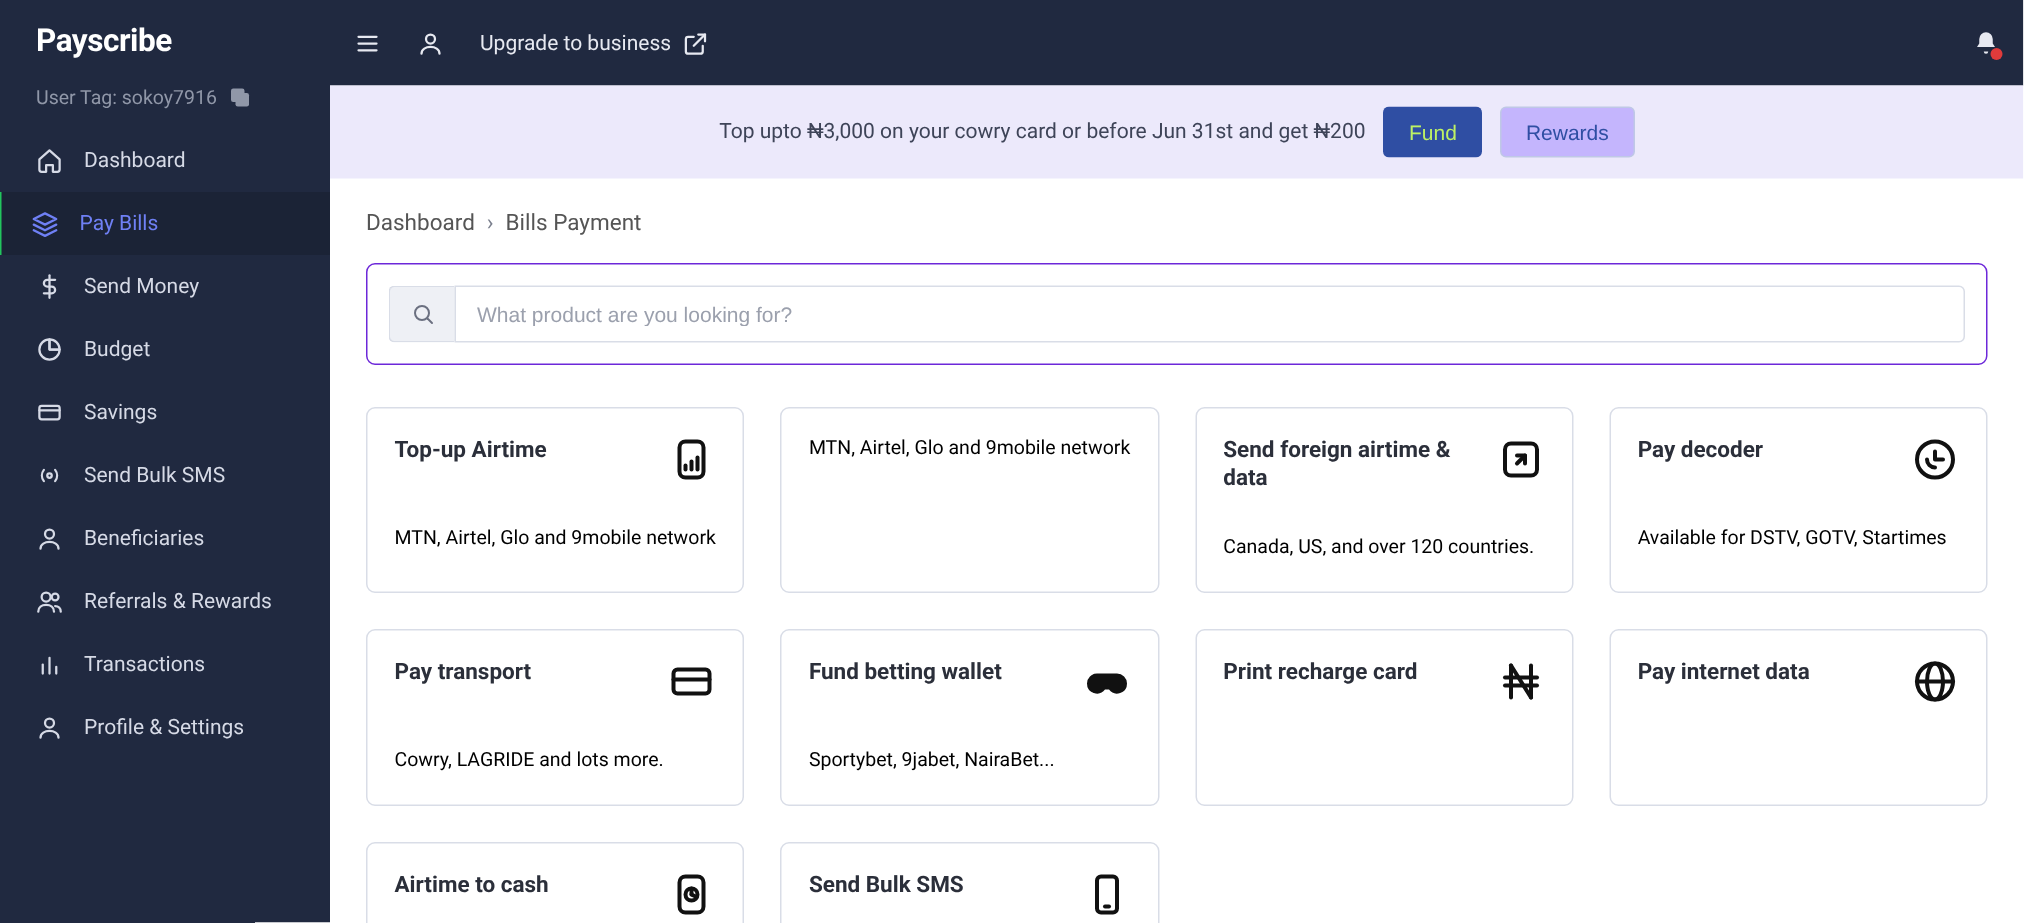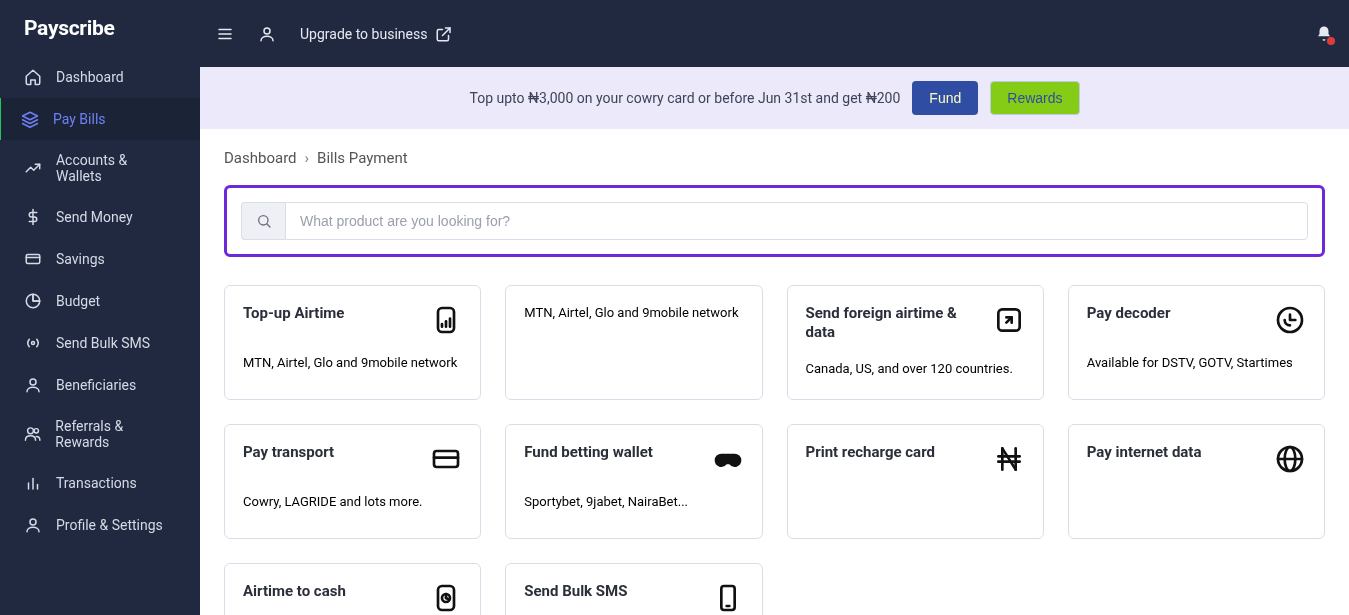--- a/index.html
+++ b/index.html
@@ -8,21 +8,21 @@
     font-family: -apple-system, BlinkMacSystemFont, "Segoe UI", Roboto, Arial, sans-serif;
     background: #ffffff;
     color: #333;
     width: 1349px;
     height: 615px;
     overflow: hidden;
     display: flex;
   }
   
   .sidebar {
-    width: 200px;
+    width: 220px;
     background: #202940;
     color: #c9cfe0;
     display: flex;
     flex-direction: column;
     flex-shrink: 0;
   }
   .logo {
     padding: 16px 24px;
     color: #ffffff;
     font-weight: 700;
@@ -61,21 +61,21 @@
   
   .main {
     flex: 1;
     display: flex;
     flex-direction: column;
     background: #ffffff;
     position: relative;
     overflow: hidden;
   }
   .topbar {
-    height: 67px;
+    height: 57px;
     background: #202940;
     color: #e7e9f1;
     display: flex;
     align-items: center;
     padding: 0 16px;
     gap: 24px;
   }
   .topbar-icon {
     width: 18px;
     height: 18px;
@@ -116,40 +116,40 @@
     font-size: 14px;
     color: #3e4458;
   }
   .btn {
     border-radius: 4px;
     padding: 8px 16px;
     font-size: 14px;
     cursor: pointer;
     border: 1px solid transparent;
   }
-  .btn-primary { background: #2f4ea3; color: #fef9c3; }
-  .btn-ghost { background: #84cc16; color: #2f4ea3; border-color: #bfc8e6; }
+  .btn-primary { background: #2f4ea3; color: #bef264; }
+  .btn-ghost { background: #c4b5fd; color: #2f4ea3; border-color: #bfc8e6; }
 
   
   .content {
     padding: 20px 24px;
     overflow: auto;
     flex: 1;
   }
   .breadcrumb {
     font-size: 15px;
     color: #555;
     display: flex;
     align-items: center;
     gap: 8px;
     margin-bottom: 18px;
   }
   .breadcrumb .sep { color: #7a7f8d; }
   .search-wrap {
-    border: 3px solid #6d28d9;
+    border: 1px solid #6d28d9;
     border-radius: 6px;
     padding: 14px;
     margin-bottom: 28px;
   }
   .search-inner {
     display: flex;
     align-items: stretch;
   }
   .search-btn {
     width: 44px;
@@ -176,21 +176,21 @@
     display: grid;
     grid-template-columns: repeat(4, 1fr);
     gap: 24px;
   }
   .card {
     border: 1px solid #d9dde7;
     border-radius: 6px;
     padding: 18px 18px 20px;
     display: flex;
     flex-direction: column;
-    gap: 18px;
+    gap: 28px;
     cursor: pointer;
     background: #fff;
     min-height: 115px;
   }
   .card-head {
     display: flex;
     align-items: flex-start;
     justify-content: space-between;
     gap: 12px;
   }
@@ -215,20 +215,29 @@
 
   
   svg { fill: none; stroke: currentColor; stroke-width: 2; stroke-linecap: round; stroke-linejoin: round; }
   .solid svg { fill: currentColor; stroke: none; }
 </style>
 </head>
 <body>
 
 <aside class="sidebar">
   <div class="logo">Payscribe</div>
+  <div class="user-tag">
+    <span>User Tag: sokoy7916</span>
+    <span class="nav-icon solid">
+      <svg viewBox="0 0 24 24">
+          <rect x="8" y="8" width="12" height="12" rx="2"></rect>
+          <rect x="4" y="4" width="12" height="12" rx="2"></rect>
+        </svg>
+    </span>
+  </div>
   <nav class="nav" id="nav">
       <div class="nav-item">
         <span class="nav-icon">
           <svg viewBox="0 0 24 24">
             <path d="M3 11l9-8 9 8v9a2 2 0 0 1-2 2h-4v-6h-6v6H5a2 2 0 0 1-2-2z"></path>
           </svg>
         </span>
         <span>Dashboard</span>
       </div>
       <div class="nav-item active">
@@ -237,52 +246,43 @@
             <polygon points="12 3 22 8 12 13 2 8 12 3"></polygon>
             <polyline points="2 13 12 18 22 13"></polyline>
             <polyline points="2 18 12 23 22 18"></polyline>
           </svg>
         </span>
         <span>Pay Bills</span>
       </div>
       <div class="nav-item">
         <span class="nav-icon">
           <svg viewBox="0 0 24 24">
-            <polyline points="3 17 9 11 13 15 21 7"></polyline>
-            <polyline points="15 7 21 7 21 13"></polyline>
-          </svg>
-        </span>
-        <span>Accounts &amp; Wallets</span>
-      </div>
-      <div class="nav-item">
-        <span class="nav-icon">
-          <svg viewBox="0 0 24 24">
             <line x1="12" y1="2" x2="12" y2="22"></line>
             <path d="M17 6H10a3 3 0 0 0 0 6h4a3 3 0 0 1 0 6H7"></path>
           </svg>
         </span>
         <span>Send Money</span>
       </div>
       <div class="nav-item">
         <span class="nav-icon">
           <svg viewBox="0 0 24 24">
+            <path d="M12 3a9 9 0 1 0 9 9h-9z"></path>
+            <path d="M12 3v9h9a9 9 0 0 0-9-9z"></path>
+          </svg>
+        </span>
+        <span>Budget</span>
+      </div>
+      <div class="nav-item">
+        <span class="nav-icon">
+          <svg viewBox="0 0 24 24">
             <rect x="3" y="6" width="18" height="12" rx="2"></rect>
             <line x1="3" y1="10" x2="21" y2="10"></line>
           </svg>
         </span>
         <span>Savings</span>
-      </div>
-      <div class="nav-item">
-        <span class="nav-icon">
-          <svg viewBox="0 0 24 24">
-            <path d="M12 3a9 9 0 1 0 9 9h-9z"></path>
-            <path d="M12 3v9h9a9 9 0 0 0-9-9z"></path>
-          </svg>
-        </span>
-        <span>Budget</span>
       </div>
       <div class="nav-item">
         <span class="nav-icon">
           <svg viewBox="0 0 24 24">
             <circle cx="12" cy="12" r="2"></circle>
             <path d="M7 7a8 8 0 0 0 0 10"></path>
             <path d="M17 7a8 8 0 0 1 0 10"></path>
           </svg>
         </span>
         <span>Send Bulk SMS</span>

